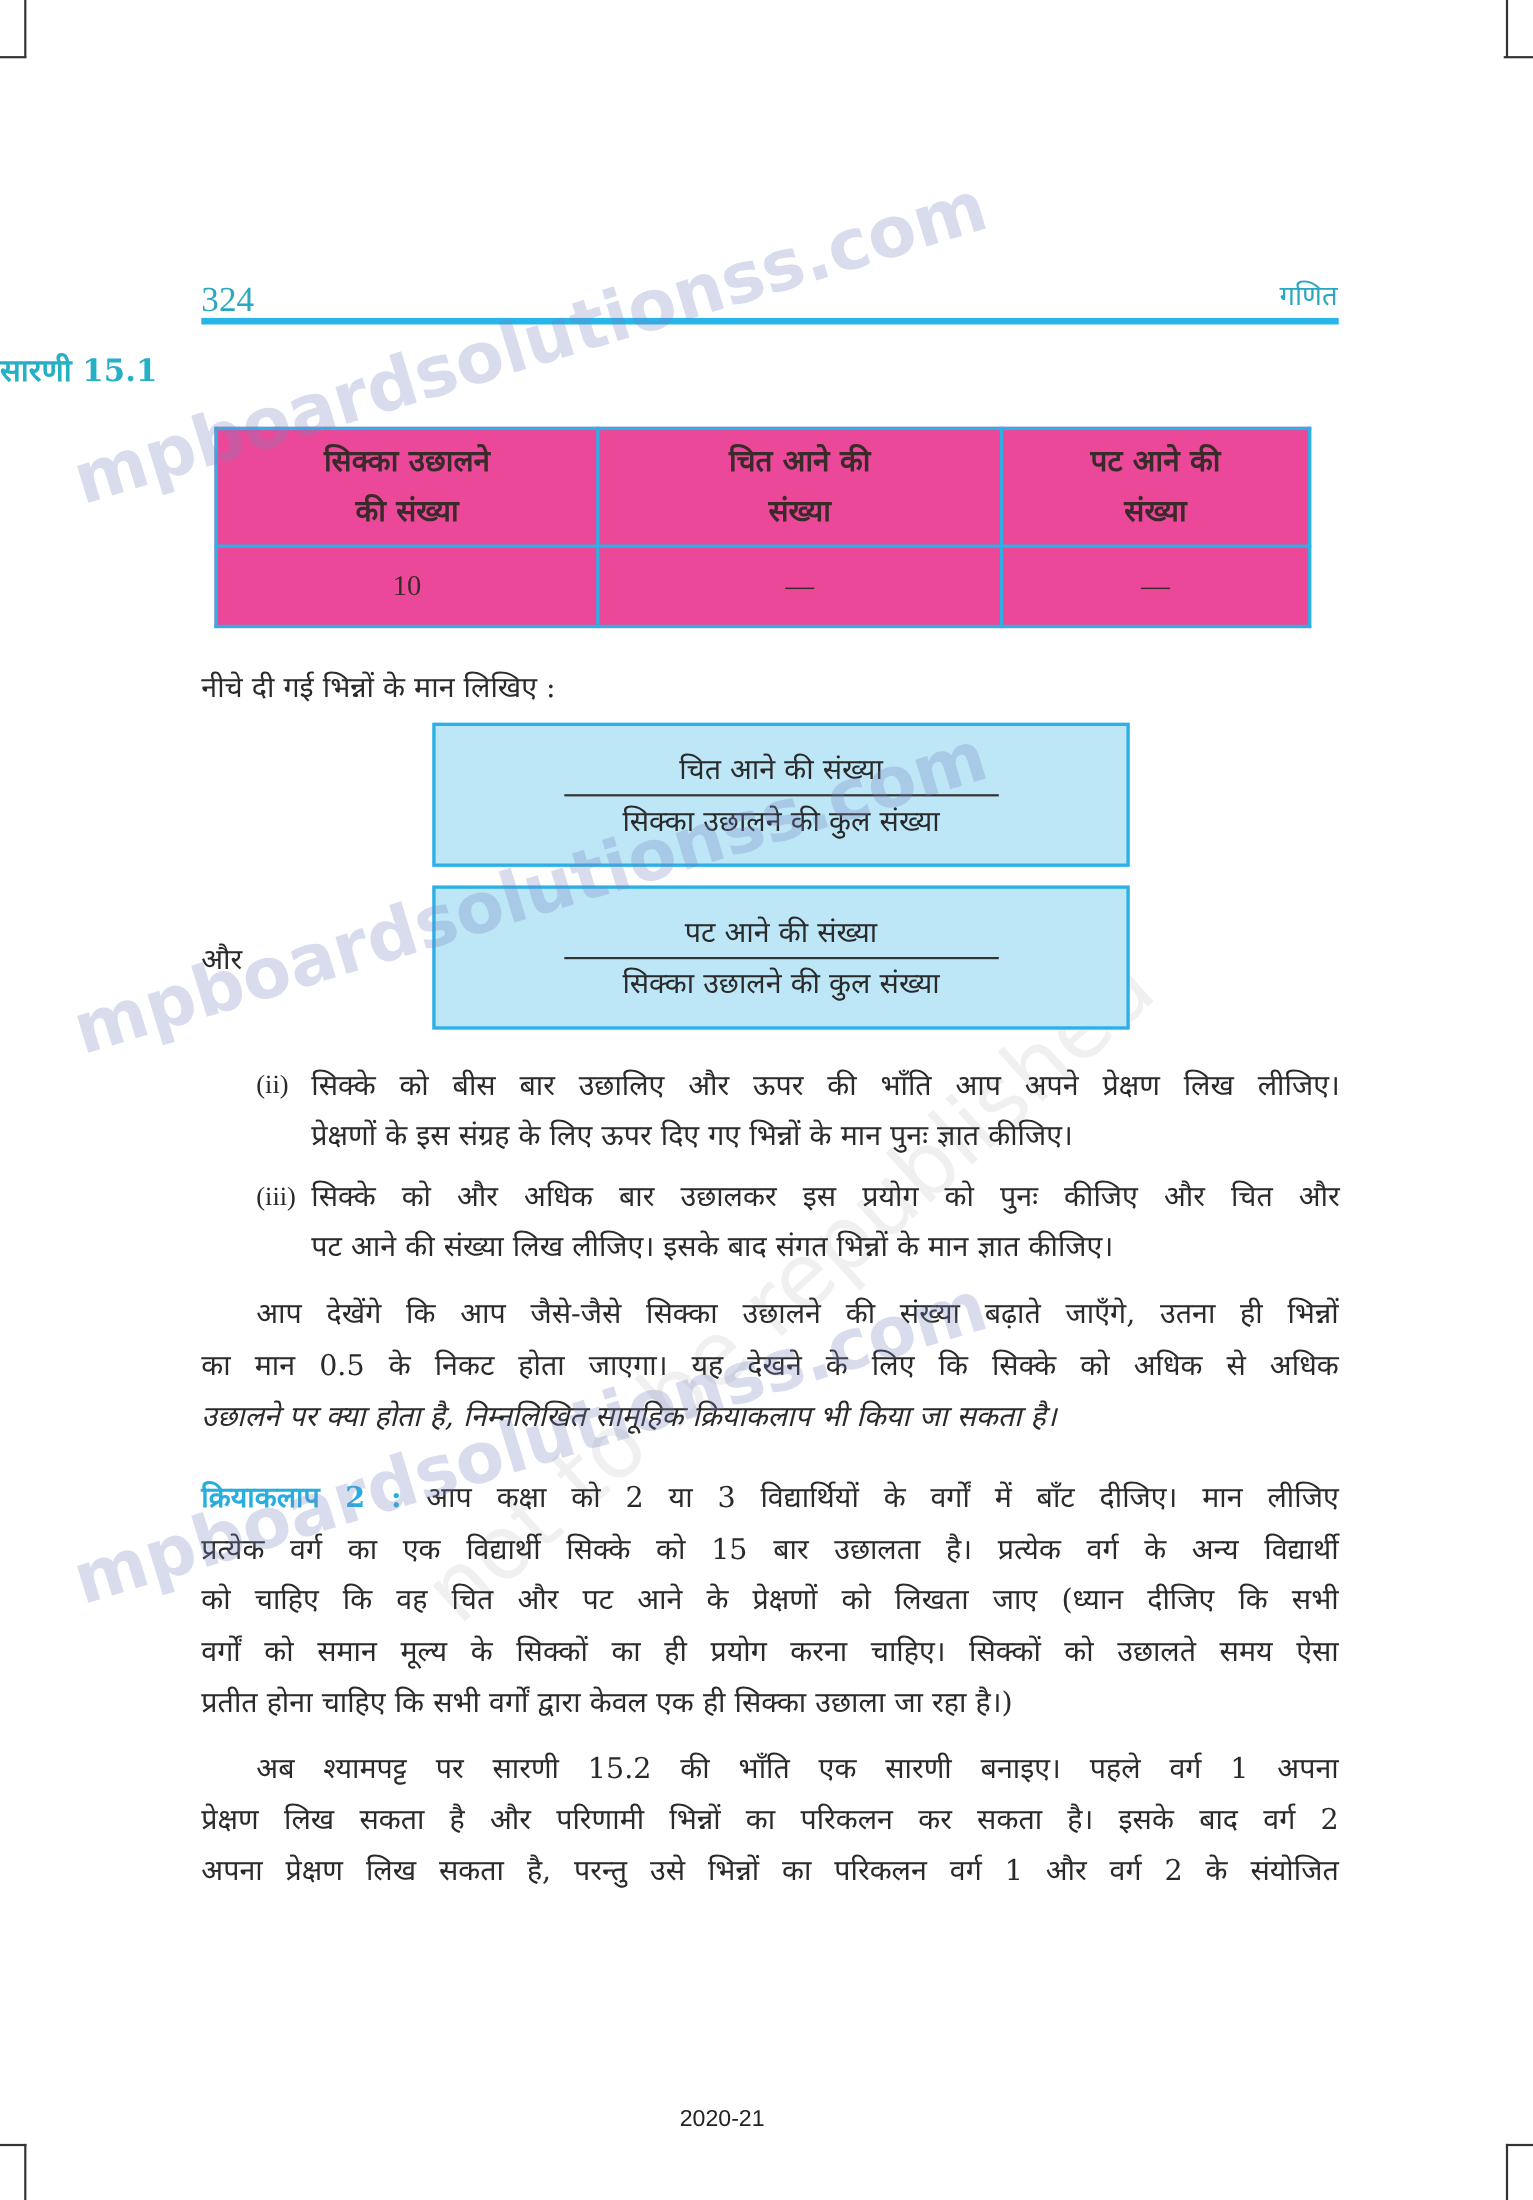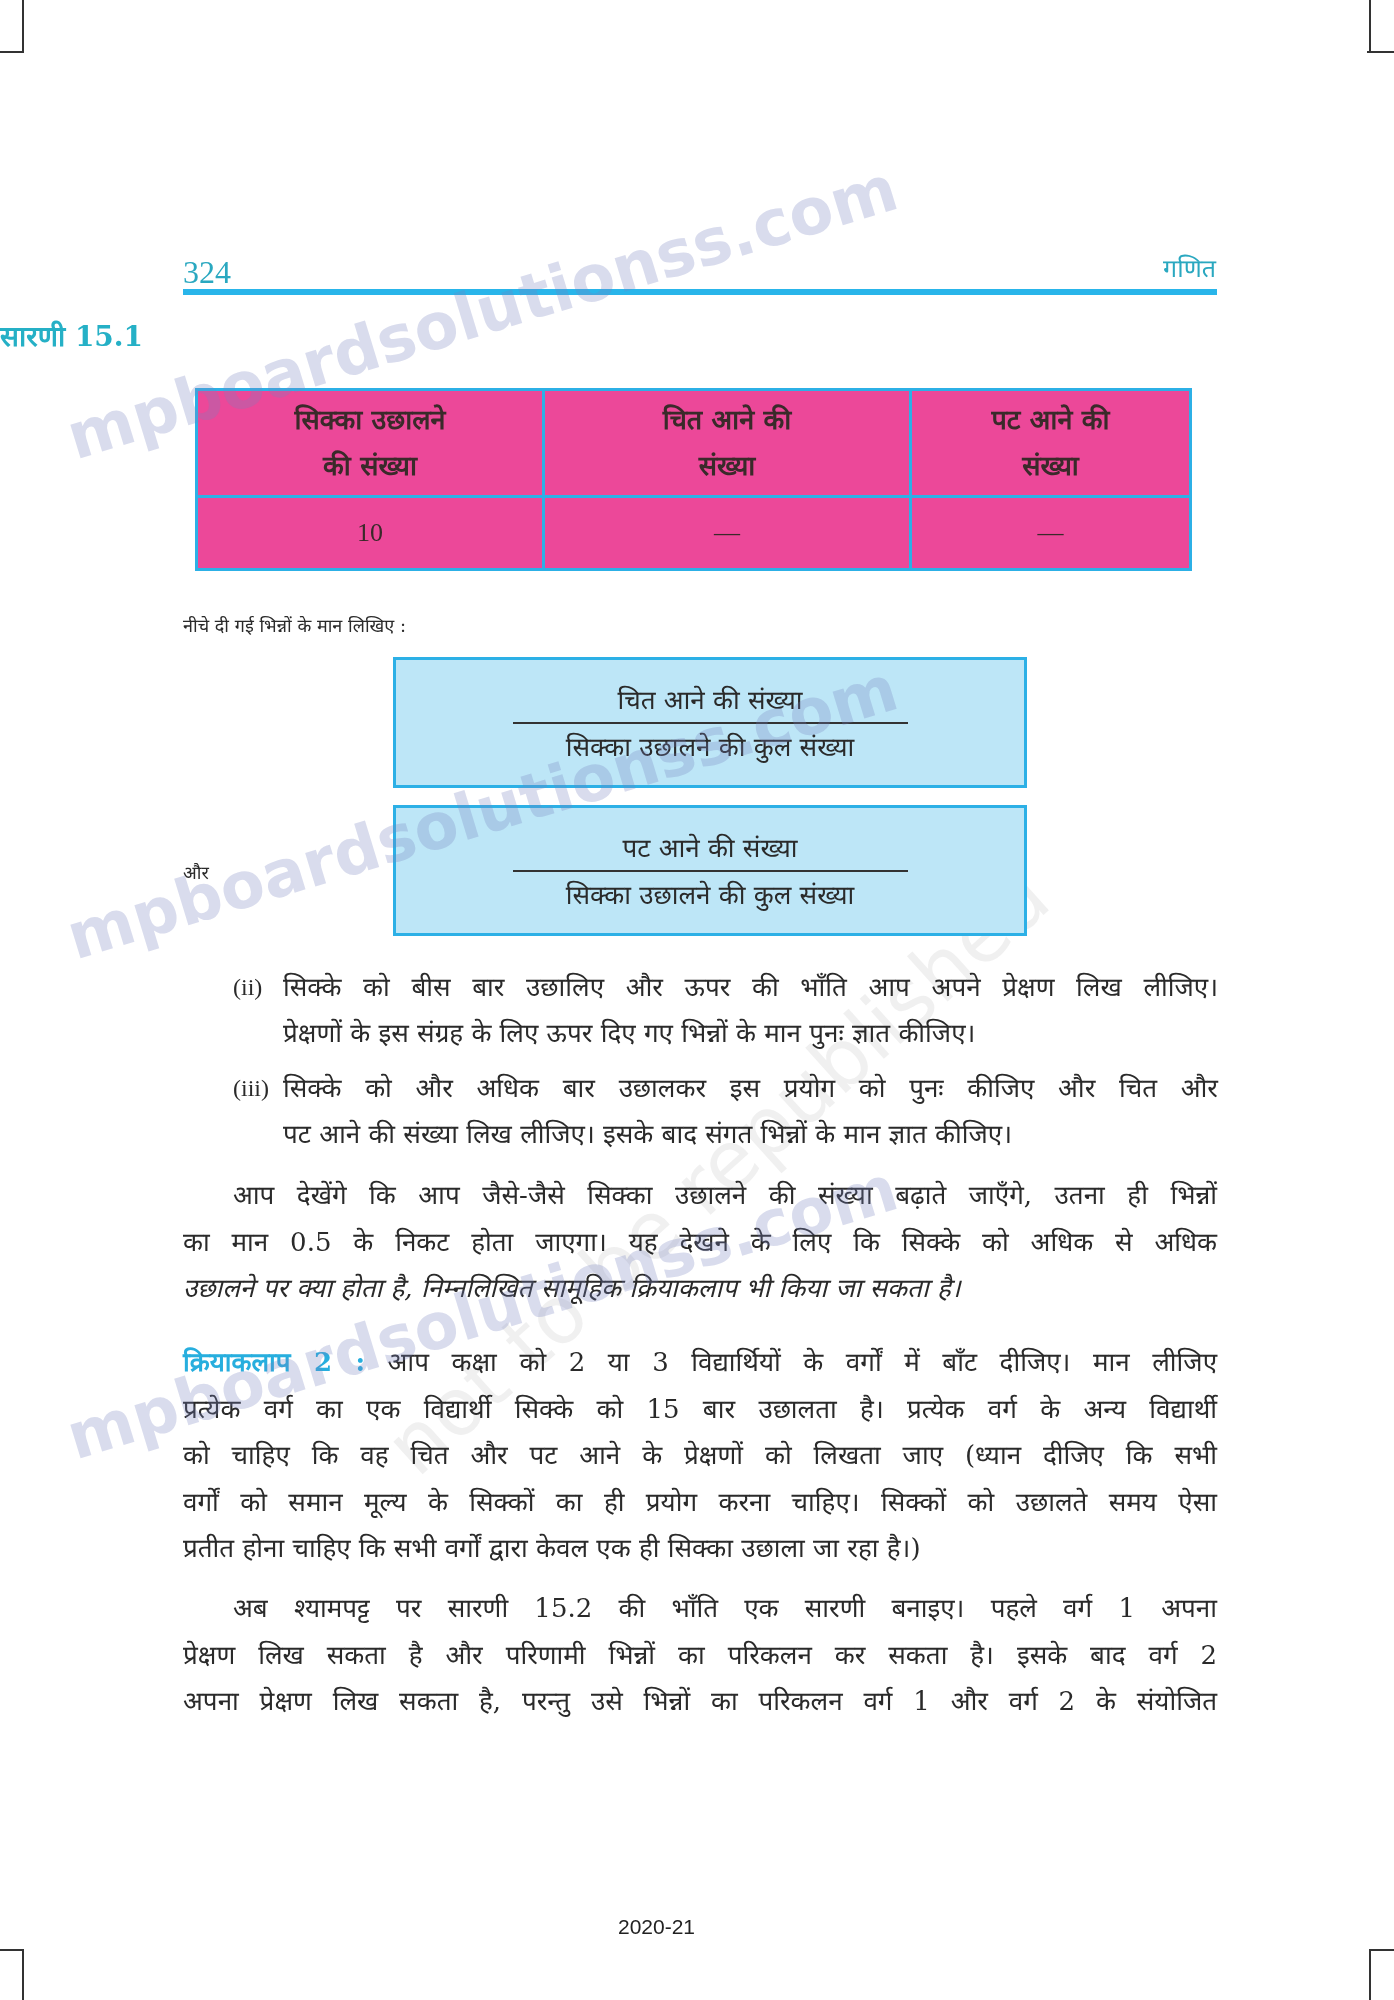--- a/index.html
+++ b/index.html
@@ -26,21 +26,21 @@
   .data-table {
     position:absolute; left:195px; top:388px; width:997px; height:182px;
     border-collapse:collapse; background:#ec4899; z-index:2;
   }
   .data-table td, .data-table th {
     border:3px solid #2cb0e6; text-align:center; vertical-align:middle;
     font-size:27px; color:#3a2a2a; font-weight:bold; line-height:46px; padding:0 10px;
   }
   .data-table th { height:104px; }
   .data-table td { font-weight:normal; font-family:"Liberation Serif", serif; font-size:26px; height:70px; }
-  .text { position:absolute; font-size:18px; line-height:46px; color:#2a2a2a; z-index:2;text-align:center; }
+  .text { position:absolute; font-size:26px; line-height:46px; color:#2a2a2a; z-index:2;text-align:center; }
   .prompt { left:183px; top:603px; }
   .frac-box {
     position:absolute; left:393px; width:628px; background:#bde6f7;
     border:3px solid #2cb0e6; z-index:2;
   }
   .frac-box.one { top:657px; height:125px; }
   .frac-box.two { top:805px; height:125px; }
   .frac { position:absolute; left:0; right:0; top:22px; text-align:center; font-size:26px; }
   .frac .num { display:block; line-height:36px; padding-bottom:4px; }
   .frac .bar { display:block; width:395px; height:2px; background:#333; margin:0 auto; }

